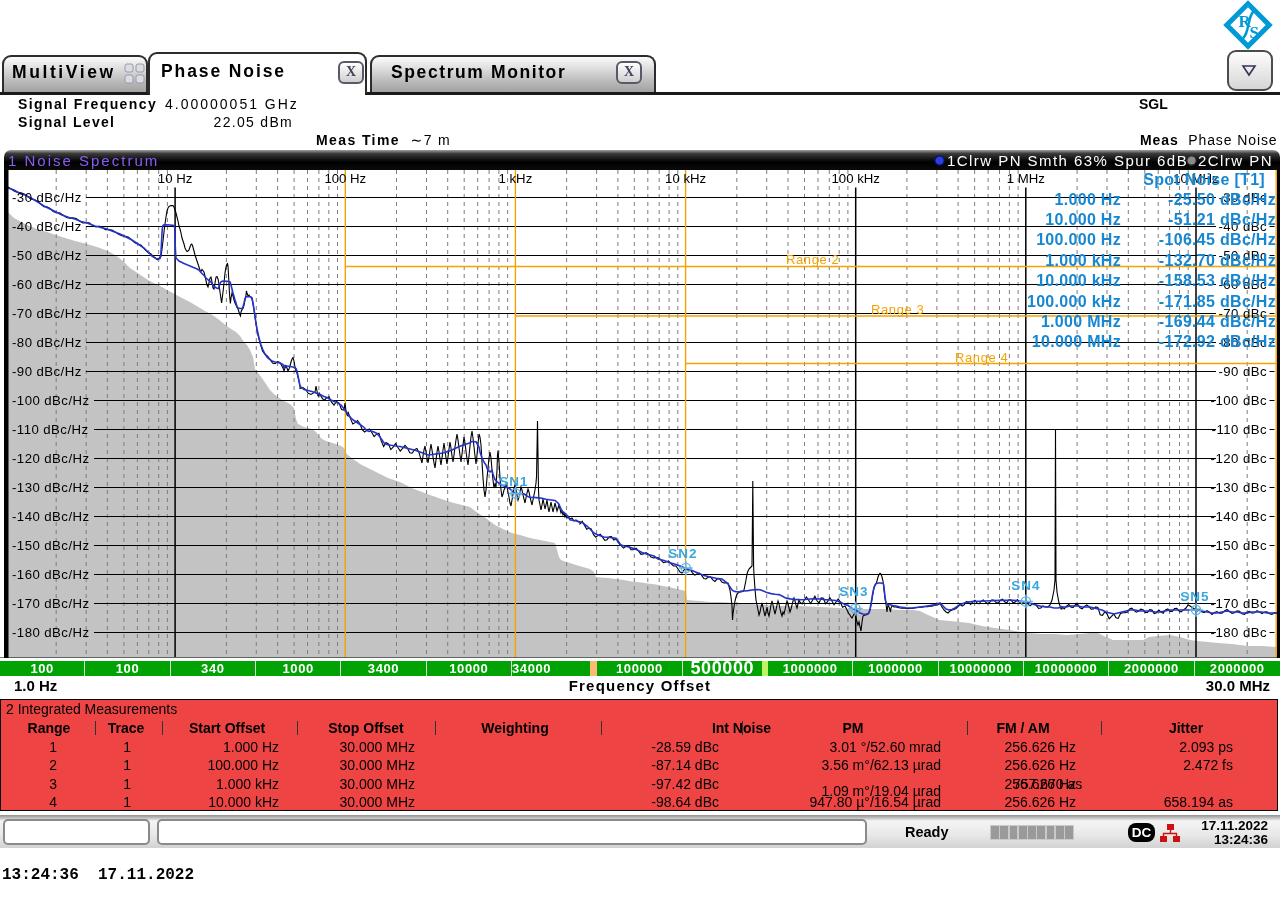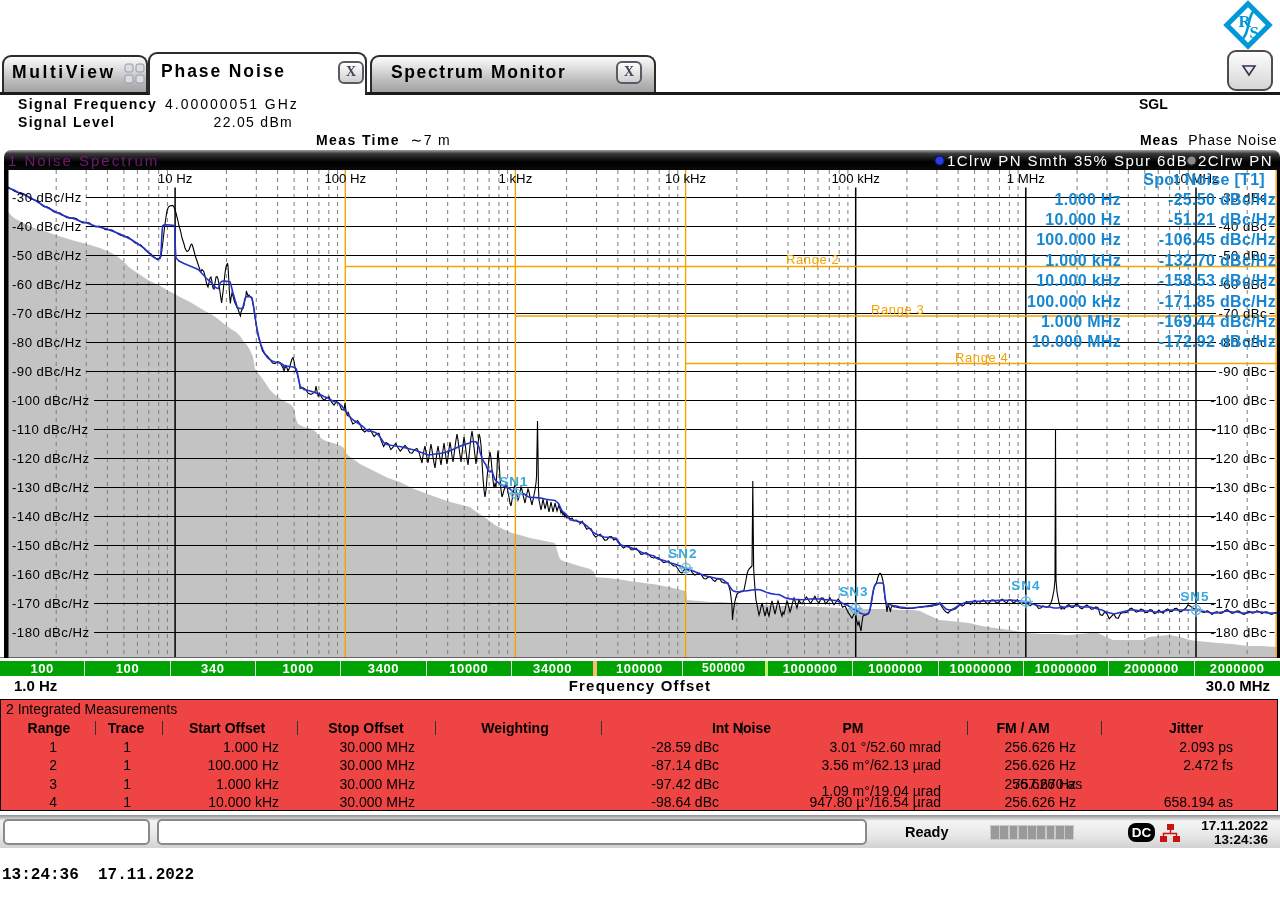--- a/index.html
+++ b/index.html
@@ -54,29 +54,29 @@
 <div style="position:absolute;left:18px;top:96px;font-size:14px;font-weight:bold;letter-spacing:1.4px">Signal Frequency</div>
 <div style="position:absolute;left:165px;top:96px;width:220px;white-space:nowrap;font-size:14px;letter-spacing:2.0px">4.00000051 GHz</div>
 <div style="position:absolute;left:18px;top:114px;font-size:14px;font-weight:bold;letter-spacing:1.3px">Signal Level</div>
 <div style="position:absolute;left:100px;top:114px;width:193px;font-size:14px;text-align:right;letter-spacing:1.3px">22.05 dBm</div>
 <div style="position:absolute;left:316px;top:132px;font-size:14px;letter-spacing:1.4px"><span class="b">Meas Time</span>&nbsp; ∼7&nbsp;m</div>
 <div style="position:absolute;left:1139px;top:96px;font-size:14px;font-weight:bold">SGL</div>
 <div style="position:absolute;left:1140px;top:132px;font-size:14px;letter-spacing:0.9px;white-space:nowrap"><span class="b">Meas</span>&nbsp; Phase Noise</div>
 
 <div style="position:absolute;left:4px;top:150px;width:1276px;height:20px;border-radius:7px 7px 0 0;
   background:linear-gradient(180deg,#9f9f9f 0%,#3a3a3a 18%,#000 60%,#0a0a0a 100%)"></div>
-<div style="position:absolute;left:8px;top:151.5px;font-size:15px;color:#701a75;letter-spacing:2.0px">1 Noise Spectrum</div>
+<div style="position:absolute;left:8px;top:151.5px;font-size:15px;color:#8b5cf6;letter-spacing:2.0px">1 Noise Spectrum</div>
 <div style="position:absolute;left:930px;top:151.5px;width:344px;font-size:15px;color:#fff;white-space:pre">
  <svg width="11" height="11" style="position:absolute;left:4px;top:3px">
         <circle cx="5.5" cy="5.5" r="4.7" fill="#2b3fe0" stroke="#0a1060" stroke-width="1.3"></circle>
       </svg>
  <svg width="11" height="11" style="position:absolute;left:256px;top:3px">
         <circle cx="5.5" cy="5.5" r="4.7" fill="#8a8a8a" stroke="#2a2a2a" stroke-width="1.3"></circle>
       </svg>
- <span style="position:absolute;left:17px;top:0;letter-spacing:1.45px">1Clrw PN Smth 35% Spur 6dB</span>
+ <span style="position:absolute;left:17px;top:0;letter-spacing:1.45px">1Clrw PN Smth 63% Spur 6dB</span>
  <span style="position:absolute;left:268px;top:0;letter-spacing:1.45px">2Clrw PN</span>
 </div>
 
 <svg width="1280" height="488" viewBox="0 170 1280 488" style="position:absolute;left:0;top:170px">
 <rect x="4" y="170" width="1276" height="488" fill="#ffffff"></rect>
 <polygon points="8.0,212.0 14.0,218.0 25.0,224.0 37.0,229.0 50.0,233.0 62.0,237.0 75.0,241.0 87.0,244.0 100.0,248.0 110.0,252.0 118.0,257.0 124.0,262.0 130.0,268.0 136.0,272.0 142.0,276.0 148.0,280.0 154.0,283.0 161.0,286.5 167.0,290.0 173.0,293.0 179.0,296.5 184.0,299.0 190.0,302.0 195.0,305.0 200.0,308.0 205.0,311.0 209.0,313.0 214.0,316.0 218.0,319.0 223.0,323.0 227.0,326.0 231.0,329.0 236.0,332.0 240.0,336.0 244.0,342.0 247.0,345.0 250.0,350.0 253.0,357.0 255.0,369.0 258.0,373.0 262.0,378.0 266.0,384.0 270.0,390.0 274.0,394.0 278.0,397.0 282.0,400.0 286.0,402.0 290.0,404.0 294.0,408.0 296.0,419.0 298.0,424.0 304.0,427.0 308.0,428.0 312.0,429.0 316.0,432.0 319.0,436.0 322.0,439.0 326.0,441.0 331.0,442.5 336.0,444.0 341.0,446.0 344.0,448.0 346.0,453.0 349.0,456.0 352.0,458.5 356.0,461.0 360.0,464.0 364.0,466.0 372.0,470.0 380.0,474.0 388.0,478.0 394.0,480.0 400.0,482.0 414.0,489.0 430.0,495.0 450.0,502.0 462.0,505.0 470.0,507.0 475.0,511.0 485.0,517.5 495.0,525.0 505.0,530.0 512.0,533.0 520.0,535.0 530.0,538.0 540.0,540.0 550.0,542.0 555.0,543.0 557.0,550.0 559.0,557.0 561.0,560.0 566.0,562.0 570.0,563.0 576.0,565.0 583.0,567.0 590.0,569.0 594.0,572.0 596.0,577.0 600.0,577.5 608.0,578.0 616.0,579.0 624.0,580.0 632.0,581.5 641.0,582.5 648.0,583.5 656.0,584.5 663.0,586.0 669.0,587.0 675.0,588.5 681.0,590.0 686.0,591.0 687.0,600.0 692.0,600.5 700.0,601.0 710.0,602.0 720.0,602.0 736.0,603.0 750.0,604.0 765.0,605.0 780.0,606.0 800.0,606.0 820.0,607.0 840.0,608.0 854.0,609.0 870.0,609.0 885.0,609.0 900.0,610.0 913.0,610.0 920.0,611.0 928.0,615.0 935.0,618.0 939.0,620.0 950.0,621.0 960.0,622.0 969.0,623.0 982.0,626.0 995.0,628.0 1010.0,630.0 1027.0,633.0 1042.0,634.0 1055.0,634.0 1067.0,635.0 1080.0,634.0 1090.0,633.0 1096.0,632.0 1100.0,634.0 1106.0,637.0 1113.0,640.0 1125.0,640.0 1135.0,640.0 1143.0,640.0 1149.0,637.0 1158.0,636.0 1170.0,635.0 1180.0,637.0 1190.0,640.0 1197.0,641.0 1208.0,642.0 1218.0,643.0 1232.0,644.0 1248.0,646.0 1262.0,646.0 1277.0,647.0 1277.0,658.0 8.0,658.0" fill="#c3c3c3"></polygon>
 <path d="M56.2 170V658 M86.2 170V658 M107.4 170V658 M123.9 170V658 M137.4 170V658 M148.8 170V658 M158.7 170V658 M167.4 170V658 M226.4 170V658 M256.3 170V658 M277.6 170V658 M294.1 170V658 M307.5 170V658 M318.9 170V658 M328.8 170V658 M337.5 170V658 M396.5 170V658 M426.5 170V658 M447.7 170V658 M464.2 170V658 M477.7 170V658 M489.1 170V658 M498.9 170V658 M507.6 170V658 M566.6 170V658 M596.6 170V658 M617.9 170V658 M634.3 170V658 M647.8 170V658 M659.2 170V658 M669.1 170V658 M677.8 170V658 M736.8 170V658 M766.7 170V658 M788.0 170V658 M804.5 170V658 M818.0 170V658 M829.3 170V658 M839.2 170V658 M847.9 170V658 M906.9 170V658 M936.9 170V658 M958.1 170V658 M974.6 170V658 M988.1 170V658 M999.5 170V658 M1009.4 170V658 M1018.1 170V658 M1077.1 170V658 M1107.0 170V658 M1128.3 170V658 M1144.8 170V658 M1158.2 170V658 M1169.6 170V658 M1179.5 170V658 M1188.2 170V658 M1247.2 170V658" stroke="#7d7d7d" stroke-width="1" stroke-dasharray="4 4" fill="none"></path>
 <path d="M86 197.5H1216 M1269.5 197.5H1274.5 M86 226.5H1216 M1269.5 226.5H1274.5 M86 255.5H1216 M1269.5 255.5H1274.5 M86 284.5H1216 M1269.5 284.5H1274.5 M86 313.5H1216 M1269.5 313.5H1274.5 M86 342.5H1216 M1269.5 342.5H1274.5 M86 371.5H1216 M1269.5 371.5H1274.5 M94 400.5H1216 M1269.5 400.5H1274.5 M94 429.5H1216 M1269.5 429.5H1274.5 M94 458.5H1216 M1269.5 458.5H1274.5 M94 487.5H1216 M1269.5 487.5H1274.5 M94 516.5H1216 M1269.5 516.5H1274.5 M94 545.5H1216 M1269.5 545.5H1274.5 M94 574.5H1216 M1269.5 574.5H1274.5 M94 603.5H1216 M1269.5 603.5H1274.5 M94 632.5H1216 M1269.5 632.5H1274.5" stroke="#000" stroke-width="1" fill="none"></path>
 <path d="M175.1 187.5V657 M855.7 187.5V657 M1025.8 187.5V657 M1196.0 187.5V657" stroke="#000" stroke-width="1.5" fill="none"></path>
 <path d="M345.3 170V658 M515.4 170V658 M685.6 170V658 M1276.2 170V658 M345.3 266.5H1276 M515.4 316H1276 M685.6 363.5H1276" stroke="#f5a300" stroke-width="1.4" fill="none"></path>
@@ -172,23 +172,23 @@
 <div style="position:absolute;left:950px;top:333.3px;width:171px;text-align:right">10.000 MHz</div>
 <div style="position:absolute;left:1100px;top:333.3px;width:176px;text-align:right">-172.92 dBc/Hz</div>
 </div>
 <div style="position:absolute;left:0;top:660.5px;width:1280px;height:15px;background:#00a303;display:flex">
 <div style="width:85.33px;border-right:1px solid #ddd;box-sizing:border-box;color:#fff;font-size:13px;font-weight:bold;letter-spacing:0.6px;text-align:center;line-height:15px">100</div>
 <div style="width:85.33px;border-right:1px solid #ddd;box-sizing:border-box;color:#fff;font-size:13px;font-weight:bold;letter-spacing:0.6px;text-align:center;line-height:15px">100</div>
 <div style="width:85.33px;border-right:1px solid #ddd;box-sizing:border-box;color:#fff;font-size:13px;font-weight:bold;letter-spacing:0.6px;text-align:center;line-height:15px">340</div>
 <div style="width:85.33px;border-right:1px solid #ddd;box-sizing:border-box;color:#fff;font-size:13px;font-weight:bold;letter-spacing:0.6px;text-align:center;line-height:15px">1000</div>
 <div style="width:85.33px;border-right:1px solid #ddd;box-sizing:border-box;color:#fff;font-size:13px;font-weight:bold;letter-spacing:0.6px;text-align:center;line-height:15px">3400</div>
 <div style="width:85.33px;border-right:1px solid #ddd;box-sizing:border-box;color:#fff;font-size:13px;font-weight:bold;letter-spacing:0.6px;text-align:center;line-height:15px">10000</div>
-<div style="width:85.33px;border-right:4px solid #fdba74;box-sizing:border-box;color:#fff;font-size:13px;font-weight:bold;letter-spacing:0.6px;text-align:center;line-height:15px">34000</div>
+<div style="width:85.33px;border-right:7px solid #fdba74;box-sizing:border-box;color:#fff;font-size:13px;font-weight:bold;letter-spacing:0.6px;line-height:15px">34000</div>
 <div style="width:85.33px;border-right:1px solid #ddd;box-sizing:border-box;color:#fff;font-size:13px;font-weight:bold;letter-spacing:0.6px;text-align:center;line-height:15px">100000</div>
-<div style="width:85.33px;border-right:3px solid #bef264;box-sizing:border-box;color:#fff;font-size:12px;font-weight:bold;letter-spacing:0.6px;text-align:center;line-height:15px">500000</div>
+<div style="width:85.33px;border-right:6px solid #bef264;box-sizing:border-box;color:#fff;font-size:18px;font-weight:bold;letter-spacing:0.6px;text-align:center;line-height:15px">500000</div>
 <div style="width:85.33px;border-right:1px solid #ddd;box-sizing:border-box;color:#fff;font-size:13px;font-weight:bold;letter-spacing:0.6px;text-align:center;line-height:15px">1000000</div>
 <div style="width:85.33px;border-right:1px solid #ddd;box-sizing:border-box;color:#fff;font-size:13px;font-weight:bold;letter-spacing:0.6px;text-align:center;line-height:15px">1000000</div>
 <div style="width:85.33px;border-right:1px solid #ddd;box-sizing:border-box;color:#fff;font-size:13px;font-weight:bold;letter-spacing:0.6px;text-align:center;line-height:15px">10000000</div>
 <div style="width:85.33px;border-right:1px solid #ddd;box-sizing:border-box;color:#fff;font-size:13px;font-weight:bold;letter-spacing:0.6px;text-align:center;line-height:15px">10000000</div>
 <div style="width:85.33px;border-right:1px solid #ddd;box-sizing:border-box;color:#fff;font-size:13px;font-weight:bold;letter-spacing:0.6px;text-align:center;line-height:15px">2000000</div>
 <div style="width:85.33px;box-sizing:border-box;color:#fff;font-size:13px;font-weight:bold;letter-spacing:0.6px;text-align:center;line-height:15px">2000000</div>
 </div>
 
 <div style="position:absolute;left:14px;top:677px;font-size:15px;font-weight:bold">1.0 Hz</div>
 <div style="position:absolute;left:540px;top:677px;width:200px;text-align:center;font-size:15px;font-weight:bold;letter-spacing:1.2px">Frequency Offset</div>

